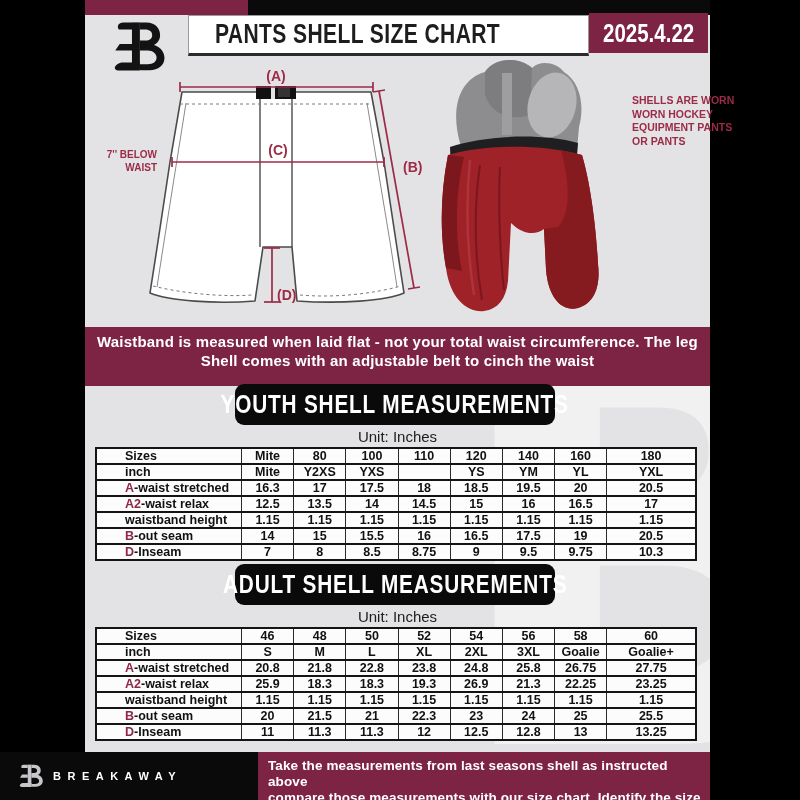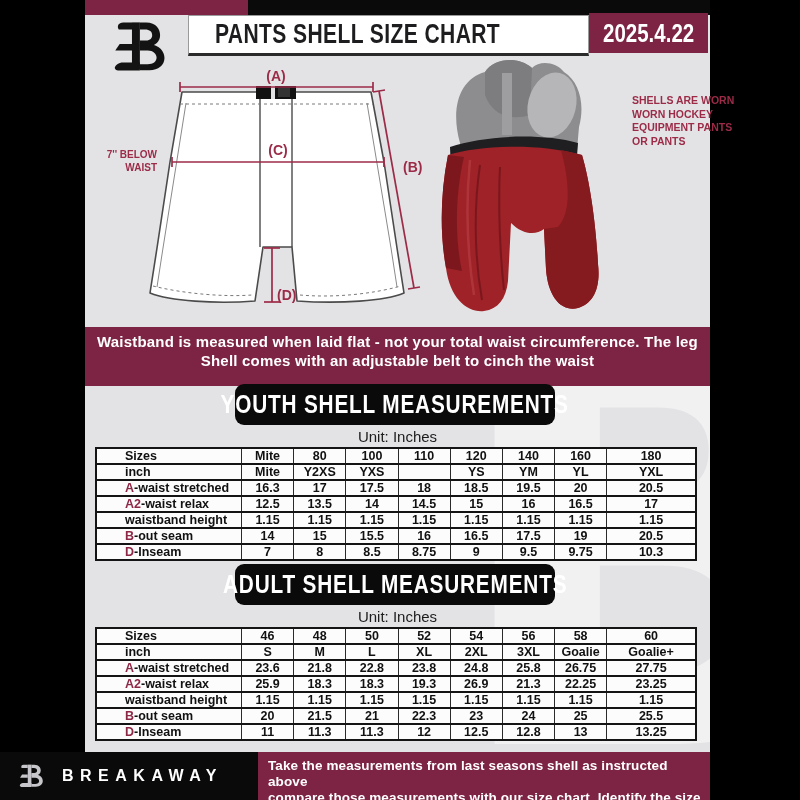--- a/index.html
+++ b/index.html
@@ -62,22 +62,22 @@
   .tbl-youth{left:95px;top:447px;}
   .tbl-adult{left:95px;top:627px;}
 
   
   .footer-black{left:0;top:752px;width:258px;height:48px;background:#0a0a0a;
                 display:flex;align-items:center;}
   .footer-maroon{left:258px;top:752px;width:452px;height:48px;background:#7d2343;
                  color:#fff;font-size:13.5px;font-weight:600;line-height:16px;
                  padding:6px 0 0 10px;box-sizing:border-box;letter-spacing:.1px;}
   .logo-footer{width:26px;height:30px;color:#c7c7cb;margin-left:18px;}
-  .brand-text{color:#fff;font-size:16px;font-weight:700;letter-spacing:6.5px;
-              margin-left:18px;white-space:nowrap;}
+  .brand-text{color:#fff;font-size:11px;font-weight:700;letter-spacing:6.5px;
+              margin-left:9px;white-space:nowrap;}
 </style>
 </head>
 <body>
 
 <div class="page">
 
   <div class="abs sheet"></div>
   <div class="abs wm-clip">
     <span class="wm">B</span>
   </div>
@@ -323,21 +323,21 @@
           <td>M</td>
           <td>L</td>
           <td>XL</td>
           <td>2XL</td>
           <td>3XL</td>
           <td>Goalie</td>
           <td>Goalie+</td>
         </tr>
         <tr>
           <td class="lbl"><span class="mx">A</span>-waist stretched</td>
-          <td>23.6</td>
+          <td>20.8</td>
           <td>21.8</td>
           <td>22.8</td>
           <td>23.8</td>
           <td>24.8</td>
           <td>25.8</td>
           <td>26.75</td>
           <td>27.75</td>
         </tr>
         <tr>
           <td class="lbl"><span class="mx">A2</span>-waist relax</td>

